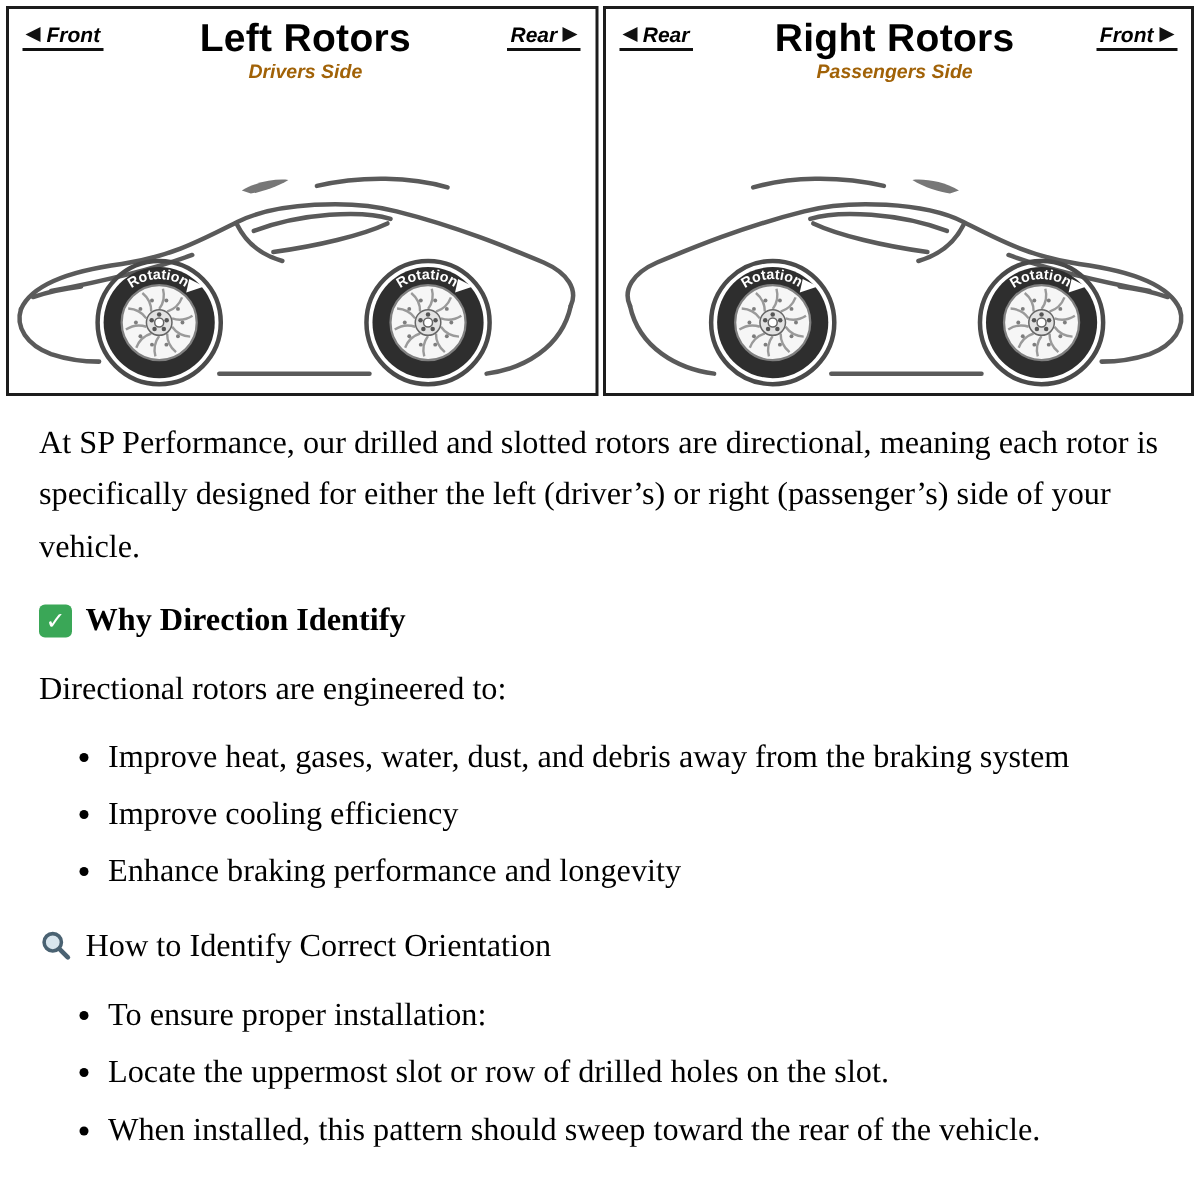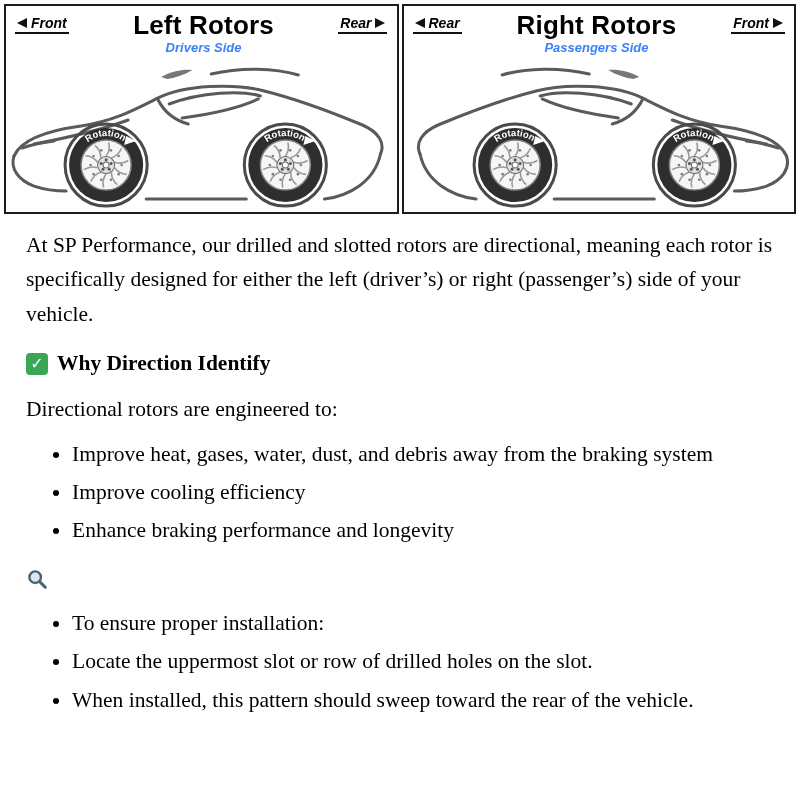--- a/index.html
+++ b/index.html
@@ -6,21 +6,21 @@
   html,body { background:#fff; }
   body {
     width:800px; height:800px; overflow:hidden;
     font-family:"Liberation Serif", serif; color:#000;
   }
   
   .diagram-row {
     display:flex; gap:3px; padding:4px 4px 0 4px;
   }
   .panel {
-    flex:1; border:2px solid #1c1c1c; height:210px; background:#fff;
+    flex:1; border:2px solid #1c1c1c; height:260px; background:#fff;
     display:flex; flex-direction:column; overflow:hidden;
   }
   .panel-header {
     display:flex; justify-content:space-between; align-items:flex-start;
     padding:5px 9px 0 9px;
   }
   .arrow-label {
     display:inline-flex; align-items:center; gap:4px;
     font-family:"Liberation Sans", sans-serif; font-weight:bold; font-style:italic;
     font-size:14px; border-bottom:2.5px solid #111; padding:1px 2px 1px 2px;
@@ -29,21 +29,21 @@
   .tri { width:0; height:0; display:inline-block; }
   .tri-left  { border-top:5px solid transparent; border-bottom:5px solid transparent; border-right:10px solid #111; }
   .tri-right { border-top:5px solid transparent; border-bottom:5px solid transparent; border-left:10px solid #111; }
   .title-block { text-align:center; line-height:1.1; }
   .panel-title {
     font-family:"Liberation Sans", sans-serif; font-weight:bold; font-size:26px;
     letter-spacing:.2px;
   }
   .panel-subtitle {
     font-family:"Liberation Sans", sans-serif; font-weight:bold; font-style:italic;
-    font-size:13px; color:#3b82f6; margin-top:1px;
+    font-size:13px; color:#a16207; margin-top:1px;
   }
   .car-slot { flex:1; }
   .car-slot svg { width:100%; height:100%; display:block; }
 
   
   .content { padding:14px 26px 0 26px; font-size:21.5px; }
   .intro { line-height:1.6; margin-bottom:18px; }
   .section-heading {
     display:flex; align-items:center; gap:9px;
     margin:20px 0 16px 0; font-size:21.5px;
@@ -308,20 +308,21 @@
     <li>Enhance braking performance and longevity</li>
   </ul>
 
   <div class="section-heading">
     <span class="mag-icon">
       <svg viewBox="0 0 24 24" width="22" height="22">
         <circle cx="10" cy="10" r="6.3" fill="#d9e6ee" stroke="#4a6272" stroke-width="2.6"></circle>
         <line x1="15" y1="15" x2="21" y2="21" stroke="#4a6272" stroke-width="3.4" stroke-linecap="round"></line>
       </svg>
     </span>
+    <span>How to Identify Correct Orientation</span>
   </div>
 
   <ul class="bullets">
     <li>To ensure proper installation:</li>
     <li>Locate the uppermost slot or row of drilled holes on the slot.</li>
     <li>When installed, this pattern should sweep toward the rear of the vehicle.</li>
   </ul>
 
 </div>
 

